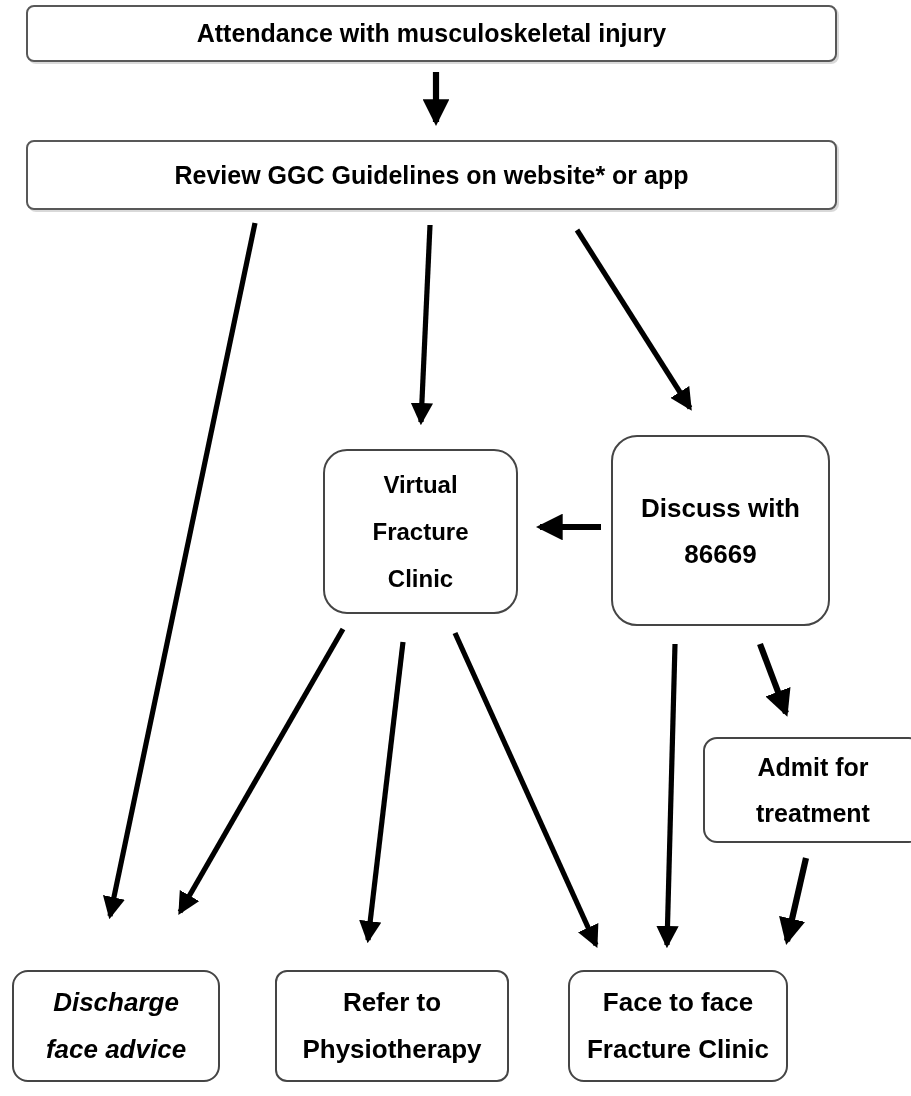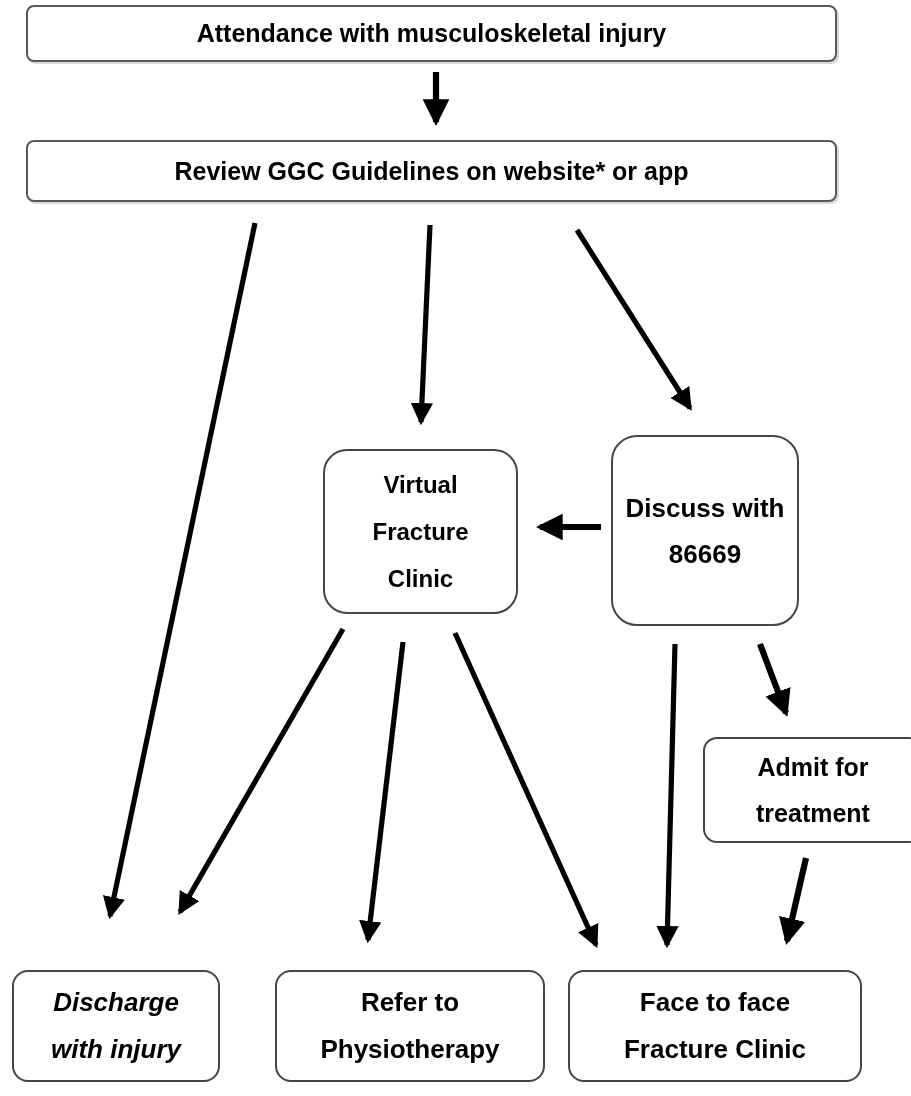--- a/index.html
+++ b/index.html
@@ -35,40 +35,40 @@
     text-align:center;
   }
   .node .line{white-space:nowrap;}
   .banner{
     border-radius:8px;
     font-size:25px;
     box-shadow:2px 2px 0 rgba(0,0,0,0.15);
     border-color:#585858;
   }
   #node-attendance{left:26px;top:5px;width:811px;height:57px;}
-  #node-review{left:26px;top:140px;width:811px;height:62px;}
+  #node-review{left:26px;top:140px;width:811px;height:70px;}
   #node-virtual{
     left:323px;top:449px;width:195px;height:165px;
     border-radius:24px;font-size:24px;line-height:47px;
   }
   #node-discuss{
-    left:611px;top:435px;width:188px;height:191px;
+    left:611px;top:435px;width:219px;height:191px;
     border-radius:26px;font-size:26px;line-height:46px;
   }
   #node-admit{
     left:703px;top:737px;width:220px;height:106px;
     border-radius:14px;font-size:25px;line-height:46px;
   }
   .bottom-box{
     top:970px;height:112px;
     border-radius:16px;font-size:26px;line-height:47px;
   }
   #node-discharge{left:12px;width:208px;font-style:italic;}
-  #node-physiotherapy{left:275px;width:270px;}
-  #node-face-to-face{left:568px;width:294px;}
+  #node-physiotherapy{left:275px;width:234px;border-radius:12px;}
+  #node-face-to-face{left:568px;width:220px;}
 </style>
 </head>
 <body>
 
 <div class="canvas">
 
   <svg class="arrow-layer" viewBox="0 0 911 1096" xmlns="http://www.w3.org/2000/svg">
     <defs>
       <marker id="ah" viewBox="0 0 10 10" markerWidth="4.3" markerHeight="4.3" refX="8.5" refY="5" orient="auto" markerUnits="strokeWidth">
         <path d="M0,0 L10,5 L0,10 z" fill="#000000"></path>
@@ -106,21 +106,21 @@
     <div class="line">86669</div>
   </div>
 
   <div class="node" id="node-admit">
     <div class="line">Admit for</div>
     <div class="line">treatment</div>
   </div>
 
   <div class="node bottom-box" id="node-discharge">
     <div class="line">Discharge</div>
-    <div class="line">with injury</div>
+    <div class="line">face advice</div>
   </div>
 
   <div class="node bottom-box" id="node-physiotherapy">
     <div class="line">Refer to</div>
     <div class="line">Physiotherapy</div>
   </div>
 
   <div class="node bottom-box" id="node-face-to-face">
     <div class="line">Face to face</div>
     <div class="line">Fracture Clinic</div>

